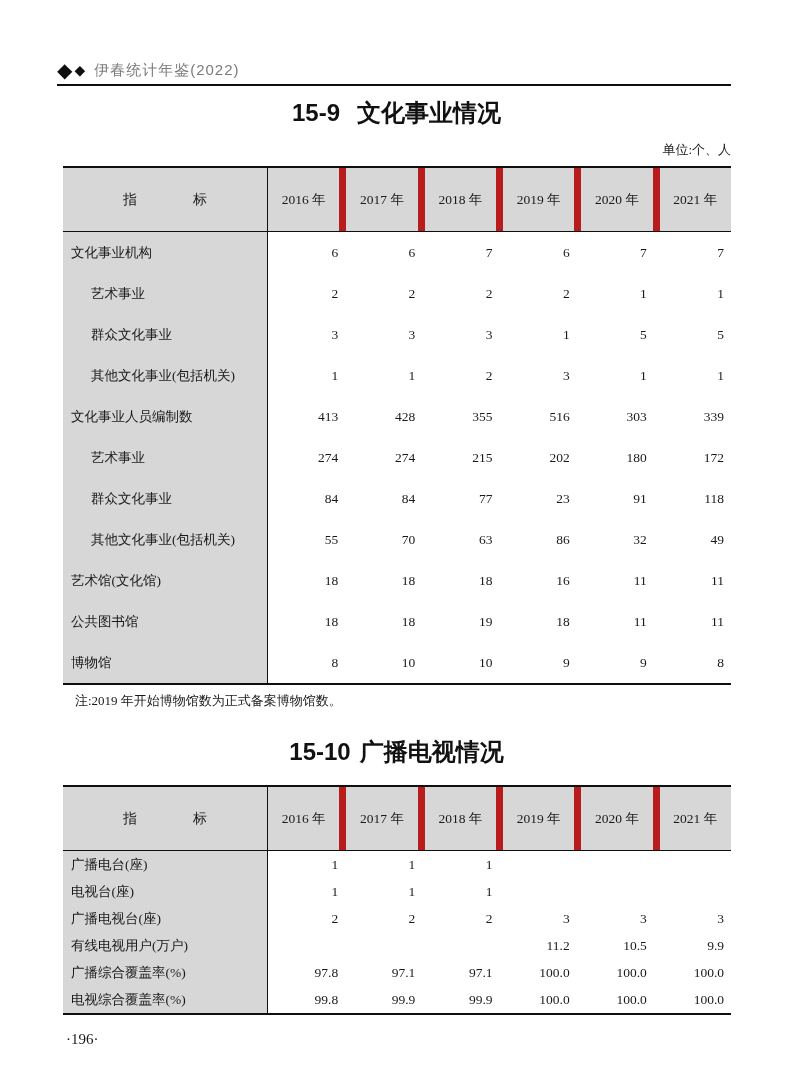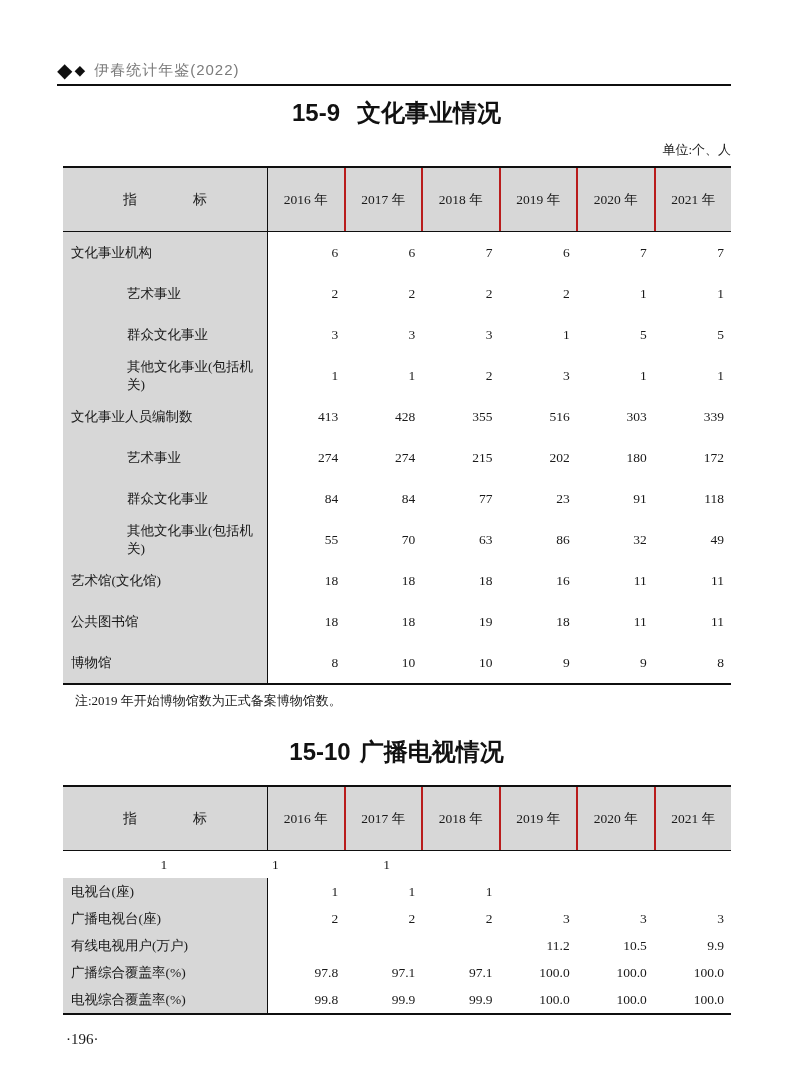--- a/index.html
+++ b/index.html
@@ -34,29 +34,29 @@
     border-top:2px solid #0f0f0f; border-bottom:2px solid #0f0f0f;
   }
   #table1 { top:166px; }
   #table2 { top:785px; }
   .thead { display:flex; height:64px; background:#d7d7d7; border-bottom:1px solid #0f0f0f; }
   .ind-h {
     width:205px; border-right:1px solid #0f0f0f;
     display:flex; align-items:center; justify-content:center; font-size:14px;
   }
   .year-h { flex:1; display:flex; align-items:center; justify-content:center; font-size:13.5px; }
-  .year-h + .year-h { border-left:2px solid #b91c1c; }
+  .year-h + .year-h { border-left:7px solid #b91c1c; }
   .trow { display:flex; }
   .t-tall    .trow { height:41px; }
   .t-compact .trow { height:27px; }
   .ind-c {
     width:205px; background:#d7d7d7; border-right:1px solid #0f0f0f;
     display:flex; align-items:center; padding-left:8px; font-size:13.5px;
   }
-  .ind-c.indent { padding-left:64px; }
+  .ind-c.indent { padding-left:28px; }
   .val-c {
     flex:1; display:flex; align-items:center; justify-content:flex-end;
     padding-right:7px; font-size:13.5px;
   }
   .note   { position:absolute; left:75px; top:692px; font-size:13px; }
   .pageno { position:absolute; left:66px; top:1031px; font-size:15px; }
 </style>
 </head>
 <body>
 
@@ -198,20 +198,21 @@
         <div class="ind-h">指　　　　标</div>
         <div class="year-h">2016 年</div>
         <div class="year-h">2017 年</div>
         <div class="year-h">2018 年</div>
         <div class="year-h">2019 年</div>
         <div class="year-h">2020 年</div>
         <div class="year-h">2021 年</div>
       </div>
       <div class="tbody">
         <div class="trow">
+          <div class="ind-c">广播电台(座)</div>
           <div class="val-c">1</div>
           <div class="val-c">1</div>
           <div class="val-c">1</div>
           <div class="val-c"></div>
           <div class="val-c"></div>
           <div class="val-c"></div>
         </div>
         <div class="trow">
           <div class="ind-c">电视台(座)</div>
           <div class="val-c">1</div>

